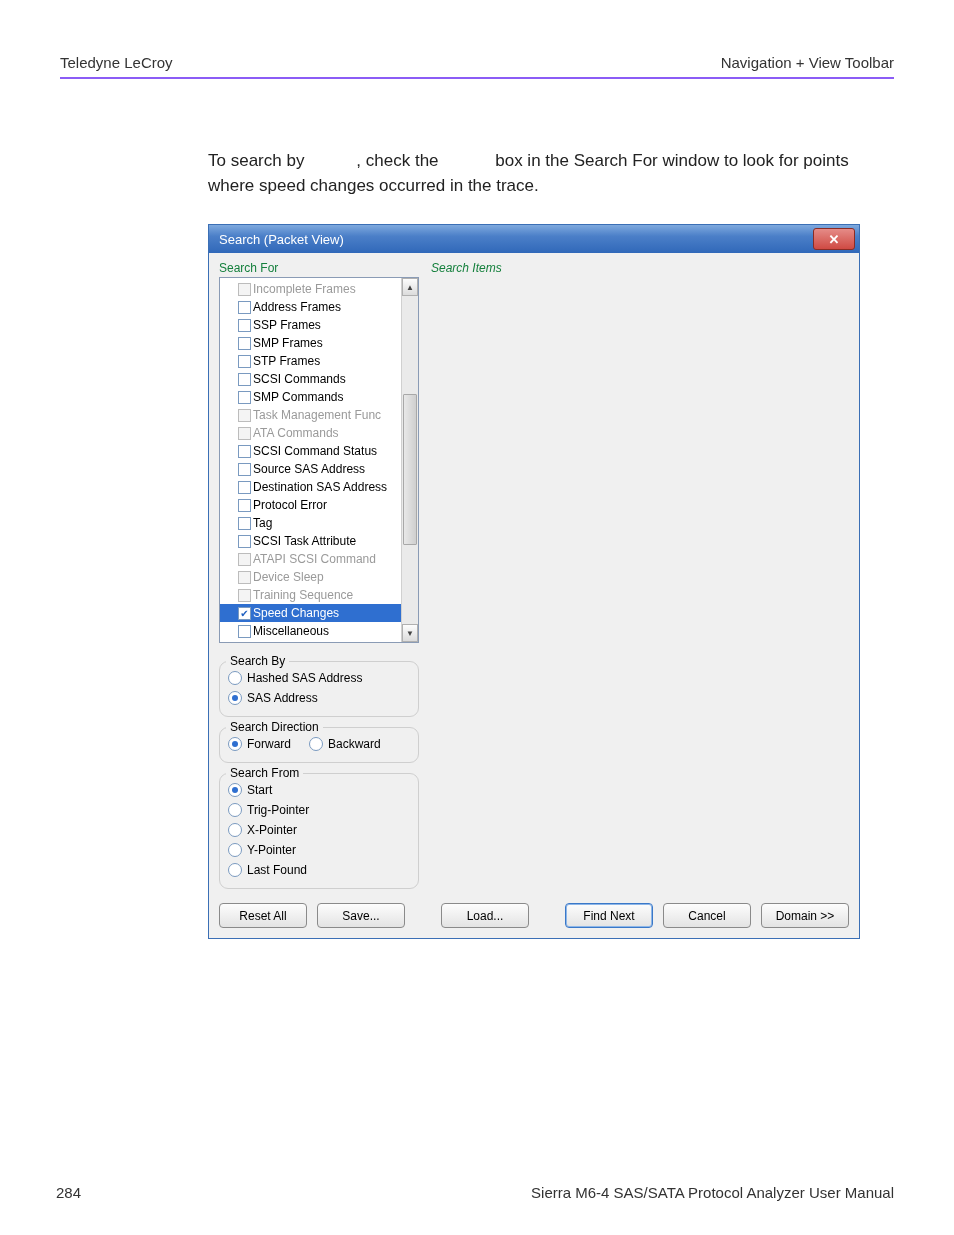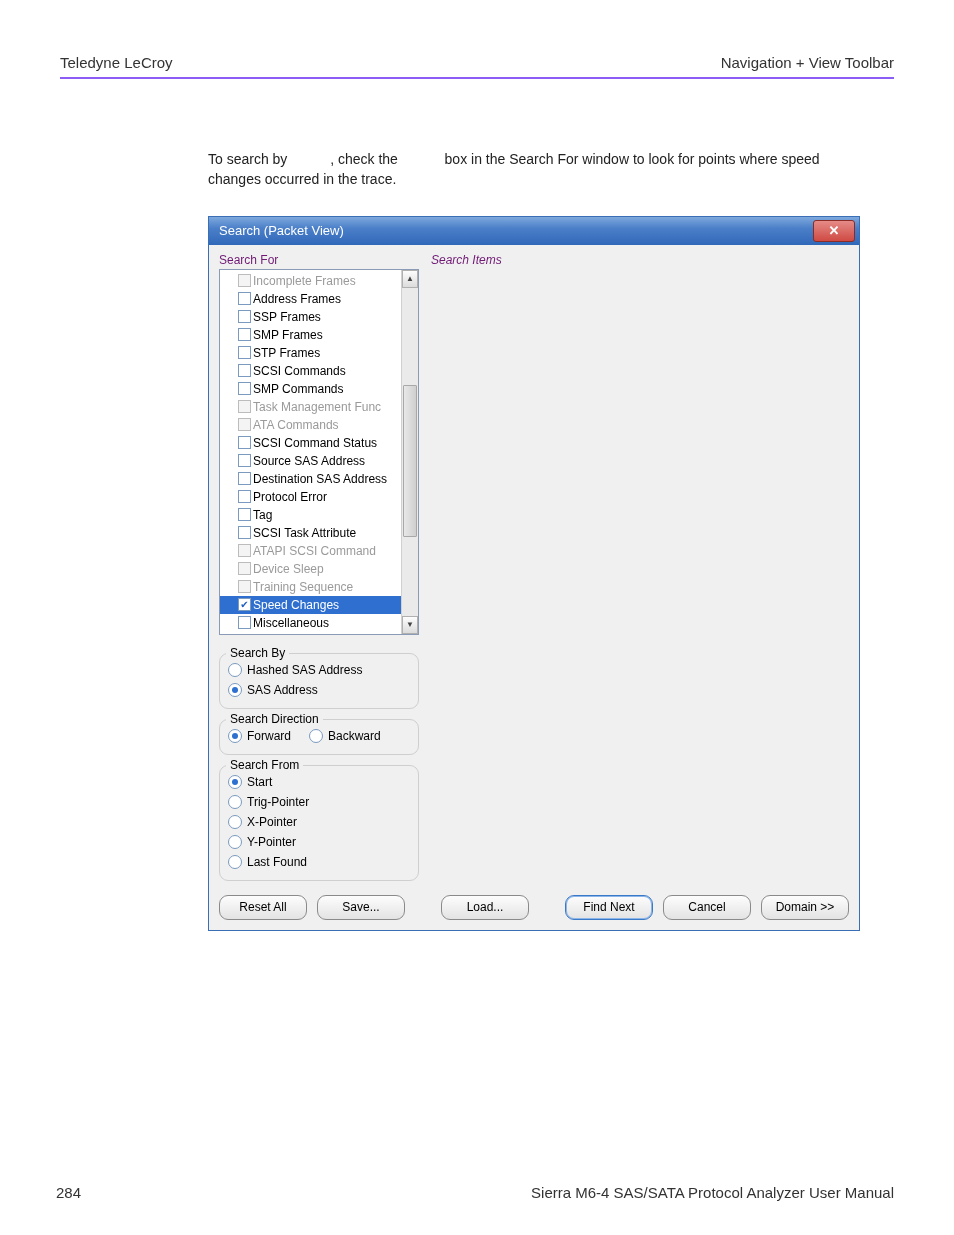--- a/index.html
+++ b/index.html
@@ -1,50 +1,50 @@
 <!DOCTYPE html>
 <html><head>
 <meta charset="utf-8">
 <style>
   html,body{margin:0;padding:0;background:#fff;font-family:"Segoe UI","Myriad Pro",Arial,sans-serif;color:#333;}
   .page{width:954px;height:1235px;position:relative;box-sizing:border-box;padding:54px 60px 0 60px;}
   .hdr{display:flex;justify-content:space-between;font-size:15px;color:#333;border-bottom:2px solid #8b5cf6;padding-bottom:6px;margin-bottom:70px;}
-  .body-text{margin-left:148px;margin-right:40px;font-size:14px;line-height:1.45;color:#222;margin-bottom:26px;}
+  .body-text{margin-left:148px;margin-right:40px;font-size:17px;line-height:1.45;color:#222;margin-bottom:26px;}
   .dlg-wrap{margin-left:148px;}
   .dlg{width:650px;border:1px solid #3b6fb5;background:#f0f0f0;padding:0;font-family:Tahoma,"Segoe UI",sans-serif;font-size:12px;color:#000;}
   .titlebar{height:28px;background:linear-gradient(to bottom,#7ea9de 0%,#4b7fc8 40%,#3068b9 100%);
             display:flex;align-items:center;justify-content:space-between;padding:0 4px 0 10px;}
   .titlebar-title{color:#fff;font-size:13px;}
   .close-btn{width:40px;height:20px;background:linear-gradient(to bottom,#e58b87,#cf4a43);border:1px solid #8a2c25;border-radius:3px;
              display:flex;align-items:center;justify-content:center;color:#fff;font-weight:bold;font-size:13px;line-height:1;}
   .dlg-body{padding:8px 10px 10px 10px;}
   .cols{display:flex;gap:0;}
   .col-left{width:200px;}
   .col-mid{flex:1;padding-left:12px;font-style:italic;}
   .col-right{width:190px;padding-left:12px;}
-  .grp-label{font-size:12px;color:#701a75;margin-bottom:2px;}
+  .grp-label{font-size:12px;color:#15803d;margin-bottom:2px;}
   .listbox{border:1px solid #8a9bb5;background:#fff;height:364px;position:relative;overflow:hidden;}
   .lb-inner{position:absolute;left:0;top:0;right:16px;bottom:0;padding:2px 0;}
   .lb-item{display:flex;align-items:center;height:18px;padding-left:18px;gap:2px;white-space:nowrap;overflow:hidden;}
   .lb-item .cb{width:13px;height:13px;border:1px solid #7a9ac0;background:#fff;display:inline-flex;align-items:center;justify-content:center;font-size:10px;color:#2060c0;box-sizing:border-box;}
   .lb-item .cb.disabled{border-color:#bcbcbc;background:#f4f4f4;}
   .lb-item.disabled{color:#9a9a9a;}
   .lb-item.sel{background:#2f6fd0;color:#fff;}
   .scrollbar{position:absolute;right:0;top:0;width:16px;bottom:0;background:#eaeaea;border-left:1px solid #d0d0d0;}
   .sb-btn{height:16px;background:linear-gradient(#fdfdfd,#dcdcdc);border:1px solid #b0b0b0;display:flex;align-items:center;justify-content:center;font-size:8px;color:#444;}
   .sb-track{position:absolute;top:16px;bottom:16px;left:0;right:0;}
   .sb-thumb{position:absolute;left:1px;right:1px;top:30%;height:45%;background:linear-gradient(to right,#e8e8e8,#cfcfcf);border:1px solid #a8a8a8;border-radius:1px;}
   .fieldset{border:1px solid #cfcfcf;border-radius:9px;padding:6px 8px 8px 8px;margin-top:10px;position:relative;}
   .fieldset>.legend{position:absolute;top:-8px;left:6px;background:#f0f0f0;padding:0 4px;font-size:12px;}
   .radio-row{display:flex;align-items:center;gap:5px;height:20px;}
   .radio{width:12px;height:12px;border:1px solid #7a9ac0;border-radius:50%;display:inline-flex;align-items:center;justify-content:center;background:#fff;}
   .radio.sel::after{content:"";width:6px;height:6px;border-radius:50%;background:#2f6fd0;}
   .btnrow{display:flex;gap:10px;margin-top:14px;align-items:center;}
   .btnrow .spacer{flex:1;}
-  .btn{height:23px;padding:0 10px;min-width:66px;border:1px solid #8a8a8a;border-radius:9px;
+  .btn{height:23px;padding:0 10px;min-width:66px;border:1px solid #8a8a8a;border-radius:4px;
        background:linear-gradient(#fdfdfd,#e3e3e3);font-size:12px;display:inline-flex;align-items:center;justify-content:center;color:#000;}
   .btn.default{border:1px solid #3a78c8;box-shadow:0 0 0 1px #8db6e8 inset;}
   .ftr{position:absolute;bottom:34px;left:56px;right:60px;display:flex;justify-content:space-between;font-size:15px;color:#333;}
 </style>
 </head>
 <body>
 <div class="page">
 
   <div class="hdr">
     <span>Teledyne LeCroy</span>

